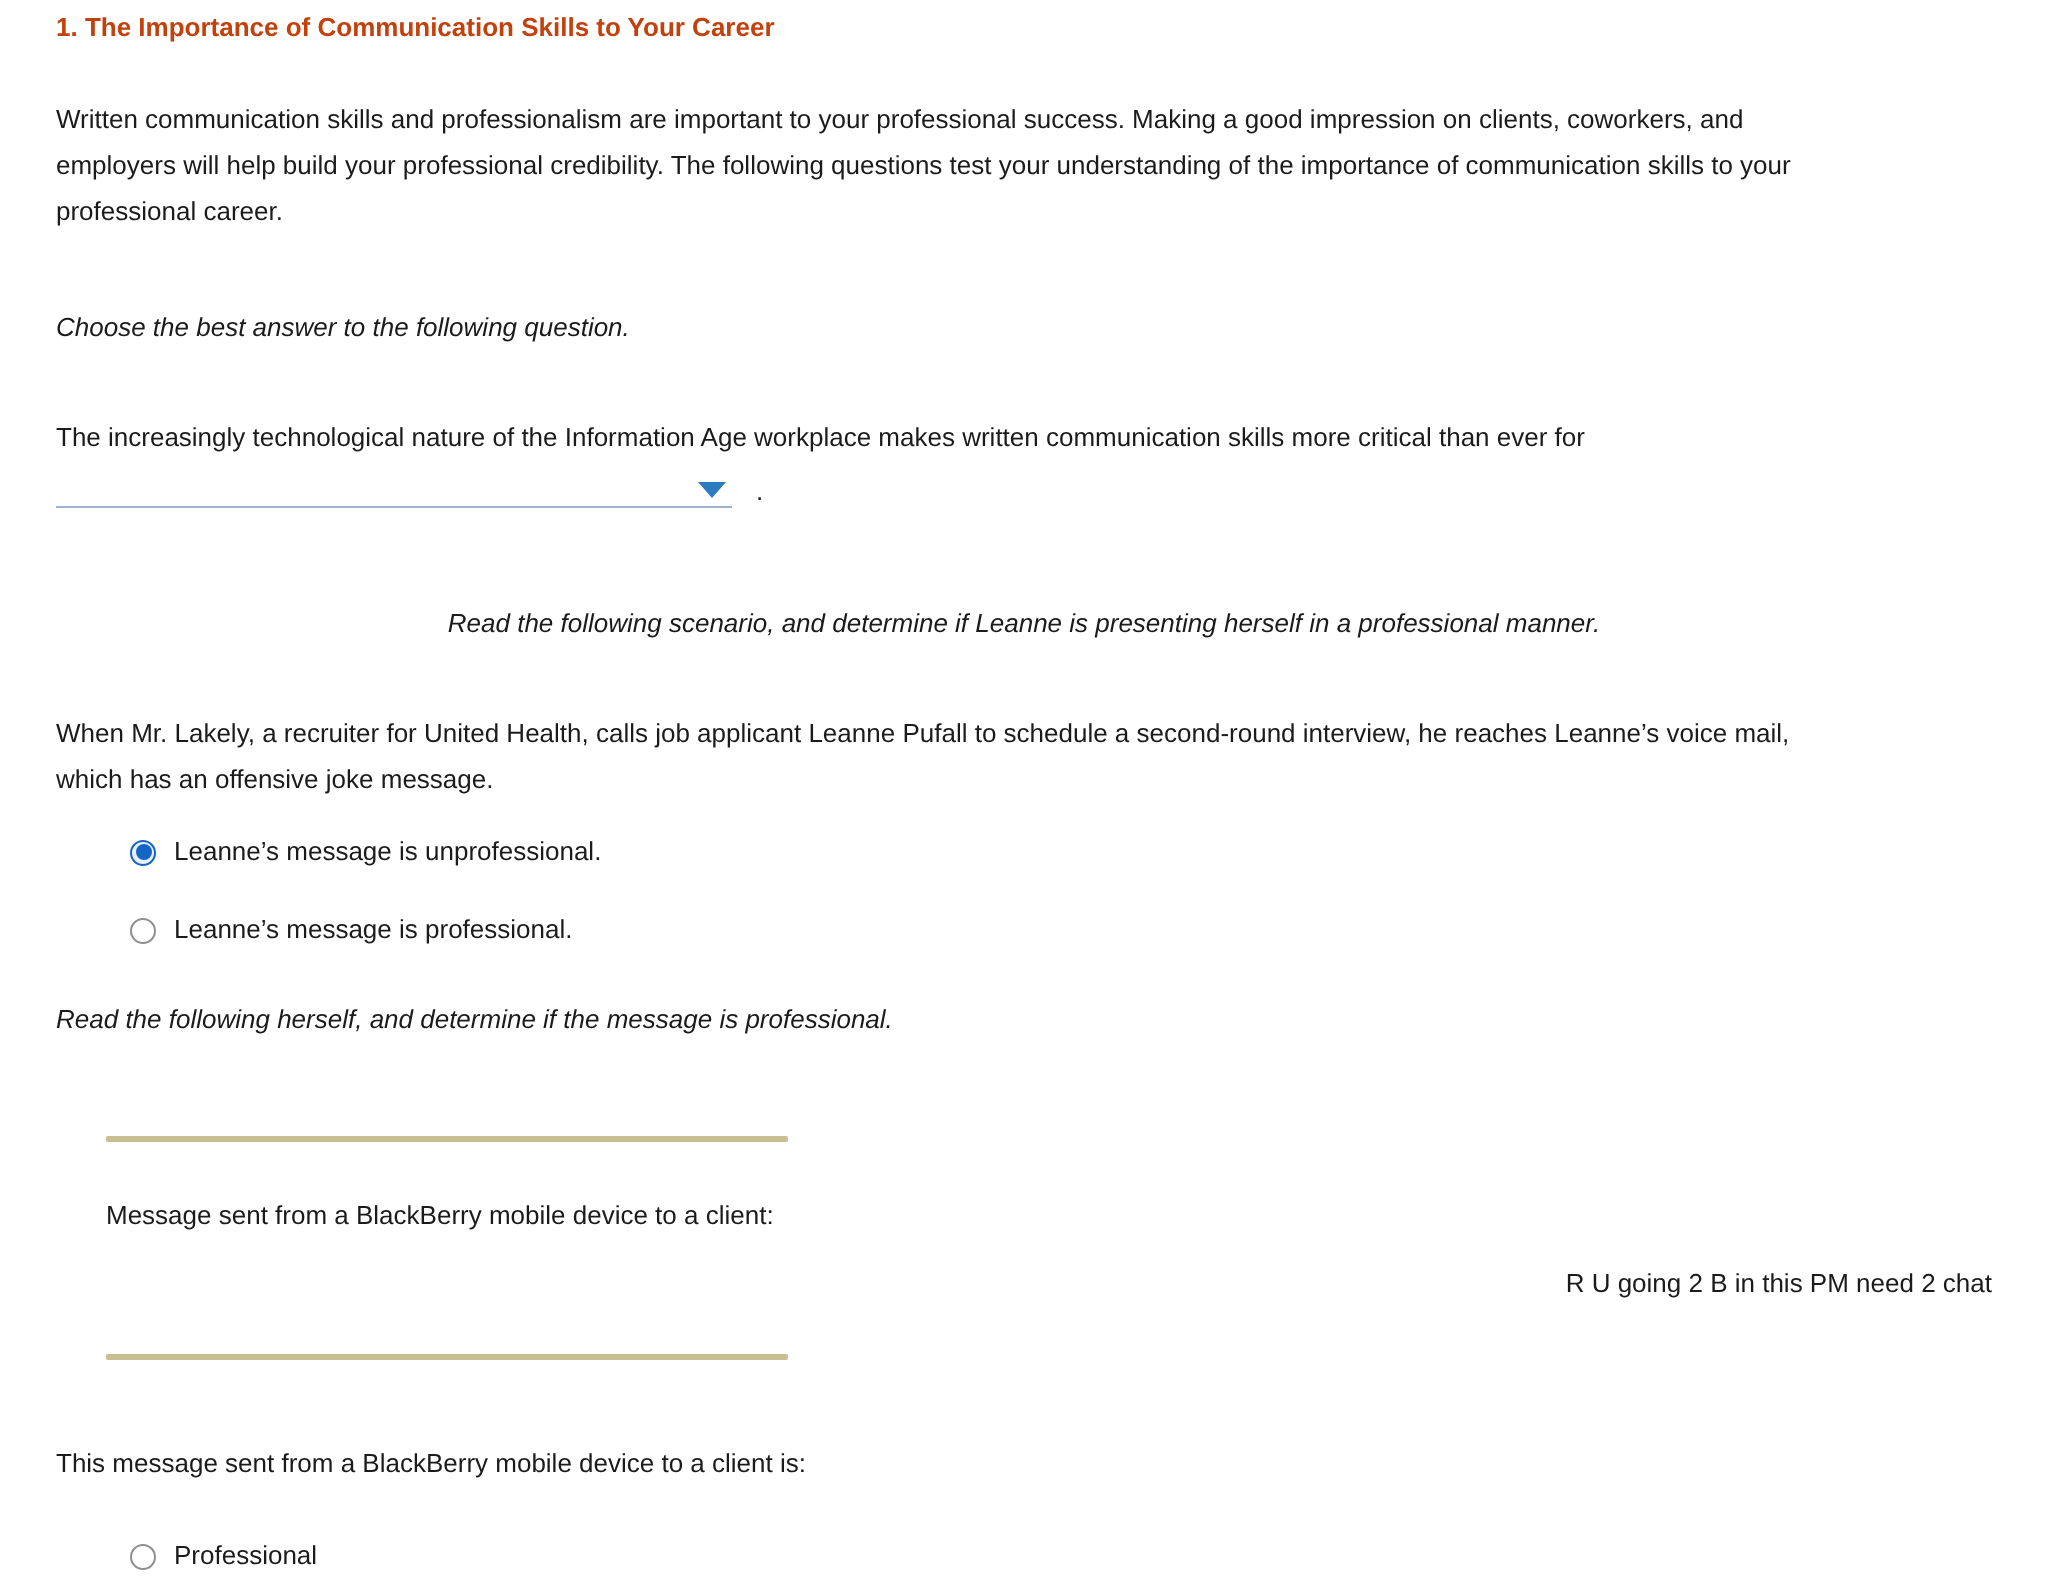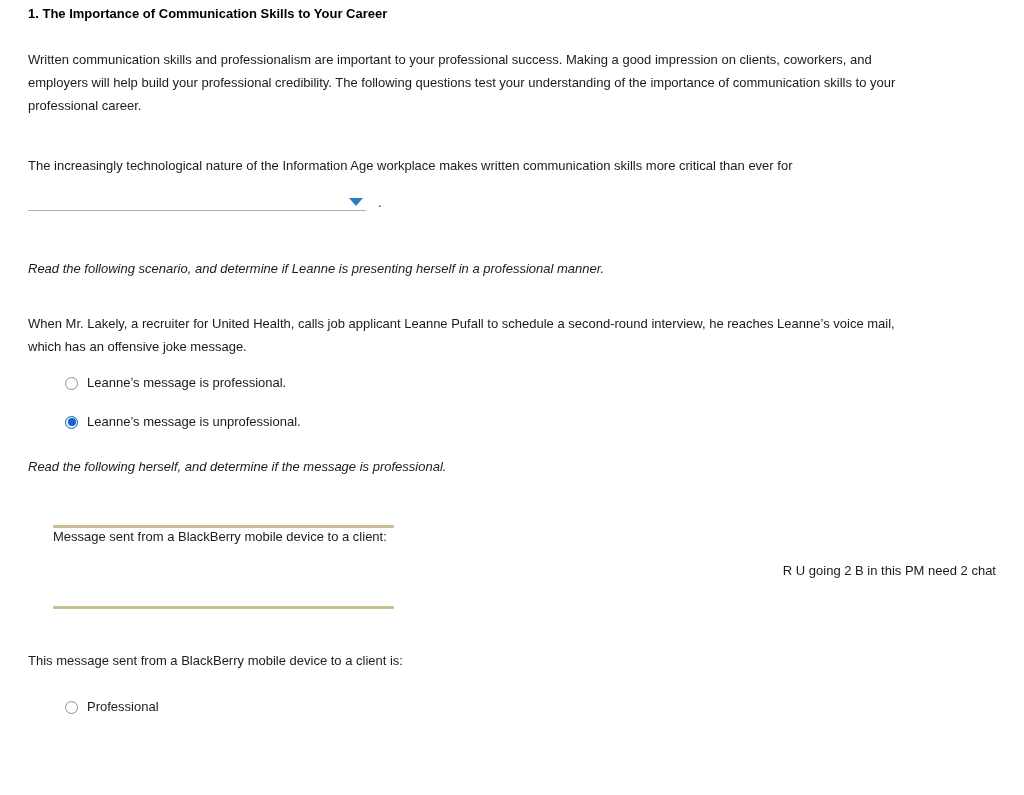--- a/index.html
+++ b/index.html
@@ -9,45 +9,45 @@
     height: 795px;
     overflow: hidden;
     font-family: "Liberation Sans", sans-serif;
     font-size: 13px;
     color: #1b1b1b;
     -webkit-font-smoothing: antialiased;
   }
   .page { padding: 6px 28px 0 28px; }
 
   .title {
-    color: #000000;
+    color: #c2410c;
     font-weight: bold;
     font-size: 13px;
     margin-bottom: 27px;
   }
 
   .intro {
     line-height: 23px;
     max-width: 880px;
     margin-bottom: 37px;
   }
 
   .instruction {
     font-style: italic;
     line-height: 20px;
     margin-bottom: 0;
   }
   .instruction-1 { margin-bottom: 33px; }
-  .instruction-2 { margin-bottom: 33px; }
+  .instruction-2 { margin-bottom: 33px; text-align: center; }
   .instruction-3 { margin-bottom: 42px; }
 
   .question {
     line-height: 23px;
     max-width: 880px;
-    margin-bottom: 12px;
+    margin-bottom: 2px;
   }
 
   .dropdown-row {
     display: flex;
     align-items: flex-end;
     margin-bottom: 48px;
   }
   .dropdown {
     position: relative;
     width: 338px;
@@ -113,57 +113,58 @@
 
   .options-gap-after { margin-bottom: 26px; }
 
   .msg-box { margin-left: 25px; margin-top: 48px; margin-bottom: 40px; }
   .rule {
     width: 341px;
     height: 3px;
     background: #c9bd92;
     border-radius: 1px;
   }
-  .msg-header { line-height: 18px; }
+  .msg-header { margin-top: 28px; line-height: 18px; }
   .msg-body { margin-top: 16px; margin-bottom: 26px; line-height: 18px; text-align: right; }
 
   .question-2 { margin-bottom: 26px; max-width: 880px; line-height: 23px; }
 </style>
 </head>
 <body>
 
 <div class="page">
 
   <div class="title">1. The Importance of Communication Skills to Your Career</div>
 
   <p class="intro">Written communication skills and professionalism are important to your professional success. Making a good impression on clients, coworkers, and employers will help build your professional credibility. The following questions test your understanding of the importance of communication skills to your professional career.</p>
 
+  <p class="instruction instruction-1">Choose the best answer to the following question.</p>
 
   <p class="question">The increasingly technological nature of the Information Age workplace makes written communication skills more critical than ever for</p>
 
   <div class="dropdown-row">
     <div class="dropdown">
       <span class="dropdown-value"></span>
       <span class="caret"></span>
     </div>
     <span class="dd-period">.</span>
   </div>
 
   <p class="instruction instruction-2">Read the following scenario, and determine if Leanne is presenting herself in a professional manner.</p>
 
   <p class="scenario">When Mr. Lakely, a recruiter for United Health, calls job applicant Leanne Pufall to schedule a second-round interview, he reaches Leanne’s voice mail, which has an offensive joke message.</p>
 
   <div class="options options-gap-after">
     <div class="option-row">
+      <span class="radio selected"></span>
+      <span class="option-label">Leanne’s message is unprofessional.</span>
+    </div>
+    <div class="option-row">
       <span class="radio"></span>
       <span class="option-label">Leanne’s message is professional.</span>
-    </div>
-    <div class="option-row">
-      <span class="radio selected"></span>
-      <span class="option-label">Leanne’s message is unprofessional.</span>
     </div>
   </div>
 
   <p class="instruction instruction-3">Read the following herself, and determine if the message is professional.</p>
 
   <div class="msg-box">
     <div class="rule"></div>
     <p class="msg-header">Message sent from a BlackBerry mobile device to a client:</p>
     <p class="msg-body">R U going 2 B in this PM need 2 chat</p>
     <div class="rule"></div>

